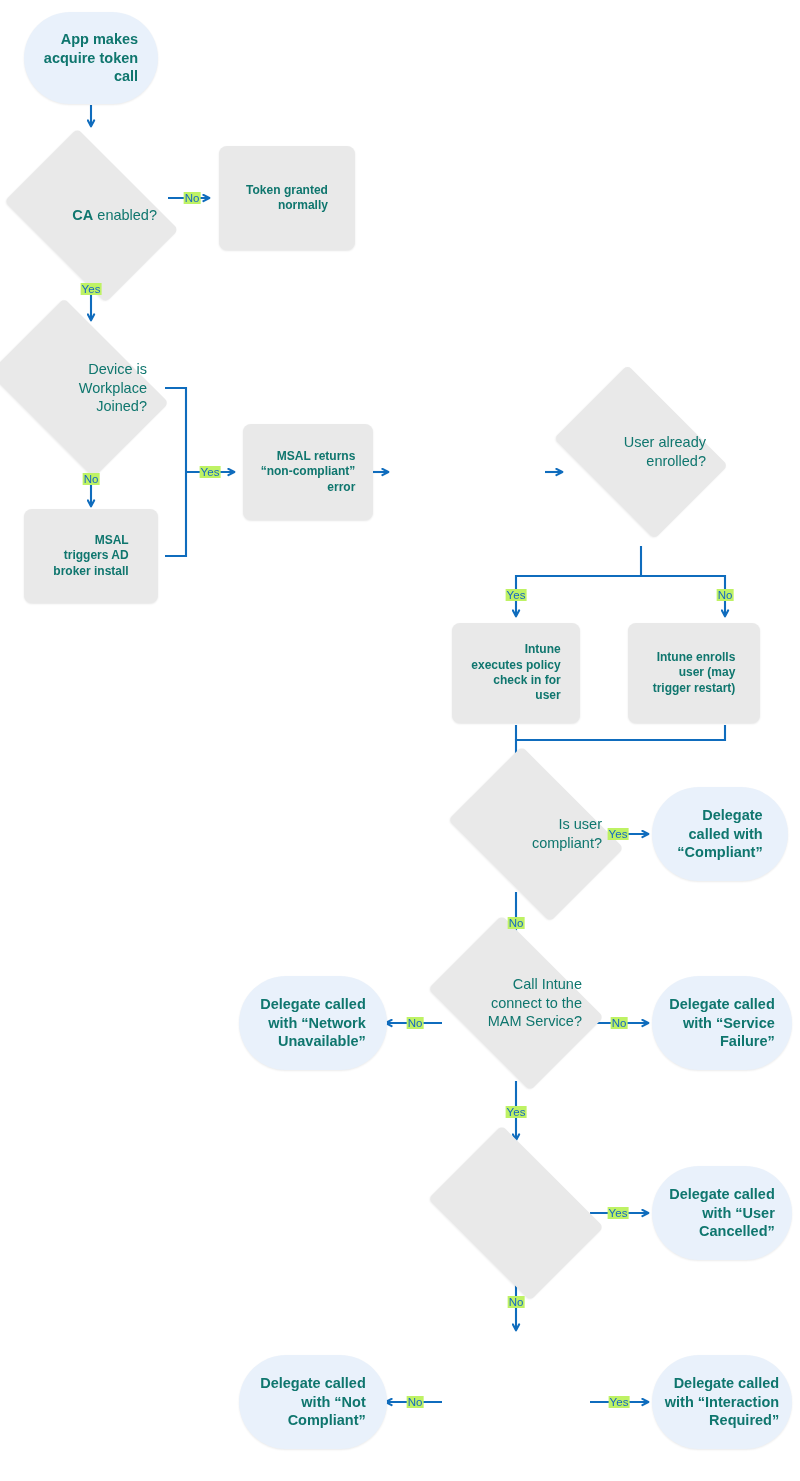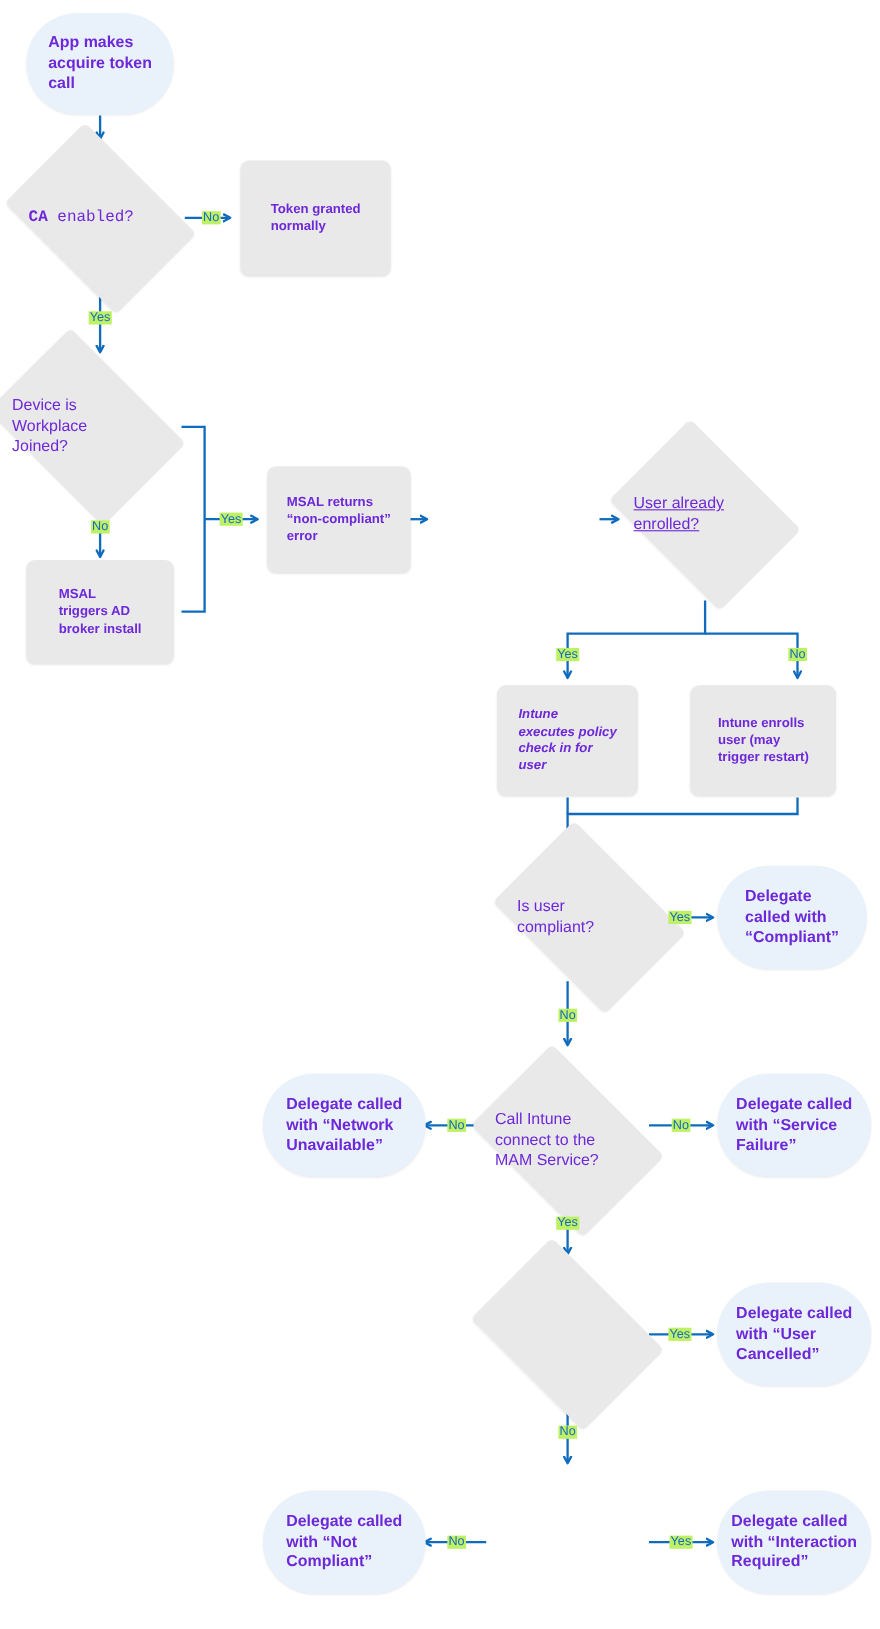--- a/index.html
+++ b/index.html
@@ -24,22 +24,22 @@
     width: 800px;
     height: 1481px;
     pointer-events: none;
   }
   .node {
     position: absolute;
     box-sizing: border-box;
     display: flex;
     align-items: center;
     justify-content: center;
-    text-align: left;
-    color: #6d28d9;
+    text-align: right;
+    color: #0f766e;
     line-height: 1.28;
   }
   .node .label {
     position: relative;
     z-index: 2;
     padding: 0 6px;
     white-space: pre-line;
   }
   
   .node.process {
@@ -145,21 +145,21 @@
       <path d="M590,1402 L648,1402" marker-end="url(#ah)"></path>
     </g>
   </svg>
 
   <div class="node terminator" style="left:24px; top:12px; width:134px; height:92px;">
     <span class="label">App makes
 acquire token
 call</span>
   </div>
 
-  <div class="node decision" style="left:20px; top:147px; width:143px; height:103px;font-family:Liberation Mono, monospace;">
+  <div class="node decision" style="left:20px; top:164px; width:143px; height:103px;">
     <span class="dia"></span>
     <span class="label"><b class="strong">CA</b><span> enabled?</span></span>
   </div>
 
   <div class="node process" style="left:219px; top:146px; width:136px; height:104px;">
     <span class="label">Token granted
 normally</span>
   </div>
 
   <div class="node decision" style="left:5px; top:335px; width:148px; height:106px;">
@@ -175,27 +175,27 @@
 broker install</span>
   </div>
 
   <div class="node process" style="left:243px; top:424px; width:130px; height:96px;">
     <span class="label">MSAL returns
 “non-compliant”
 error</span>
   </div>
 
 
-  <div class="node decision" style="left:570px; top:416px; width:142px; height:104px;text-decoration:underline;">
+  <div class="node decision" style="left:570px; top:400px; width:142px; height:104px;">
     <span class="dia"></span>
     <span class="label">User already
 enrolled?</span>
   </div>
 
-  <div class="node process" style="left:452px; top:623px; width:128px; height:100px;font-style:italic;">
+  <div class="node process" style="left:452px; top:623px; width:128px; height:100px;">
     <span class="label">Intune
 executes policy
 check in for
 user</span>
   </div>
 
   <div class="node process" style="left:628px; top:623px; width:132px; height:100px;">
     <span class="label">Intune enrolls
 user (may
 trigger restart)</span>
@@ -206,21 +206,21 @@
     <span class="label">Is user
 compliant?</span>
   </div>
 
   <div class="node terminator" style="left:652px; top:787px; width:136px; height:94px;">
     <span class="label">Delegate
 called with
 “Compliant”</span>
   </div>
 
-  <div class="node decision" style="left:444px; top:985px; width:144px; height:104px;">
+  <div class="node decision" style="left:444px; top:951px; width:144px; height:104px;">
     <span class="dia"></span>
     <span class="label">Call Intune
 connect to the
 MAM Service?</span>
   </div>
 
   <div class="node terminator" style="left:239px; top:976px; width:148px; height:94px;">
     <span class="label">Delegate called
 with “Network
 Unavailable”</span>

